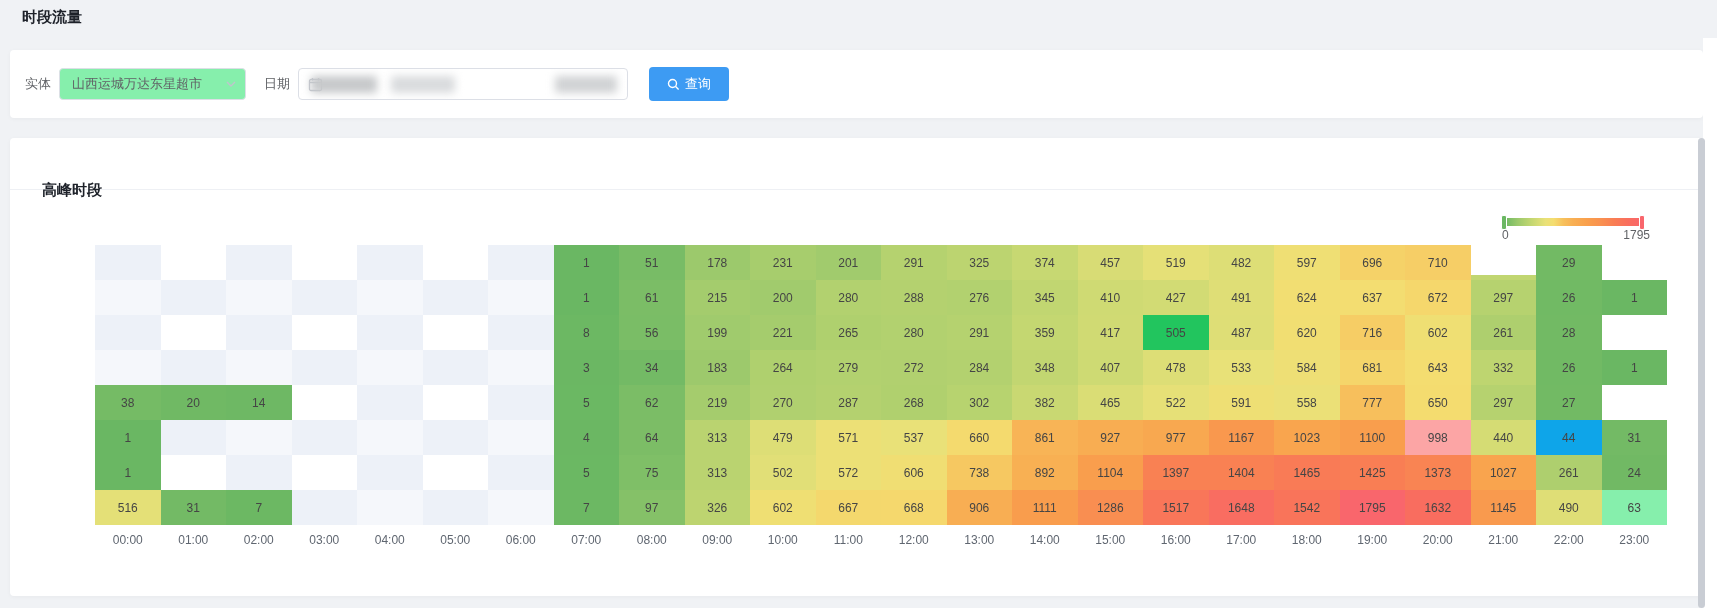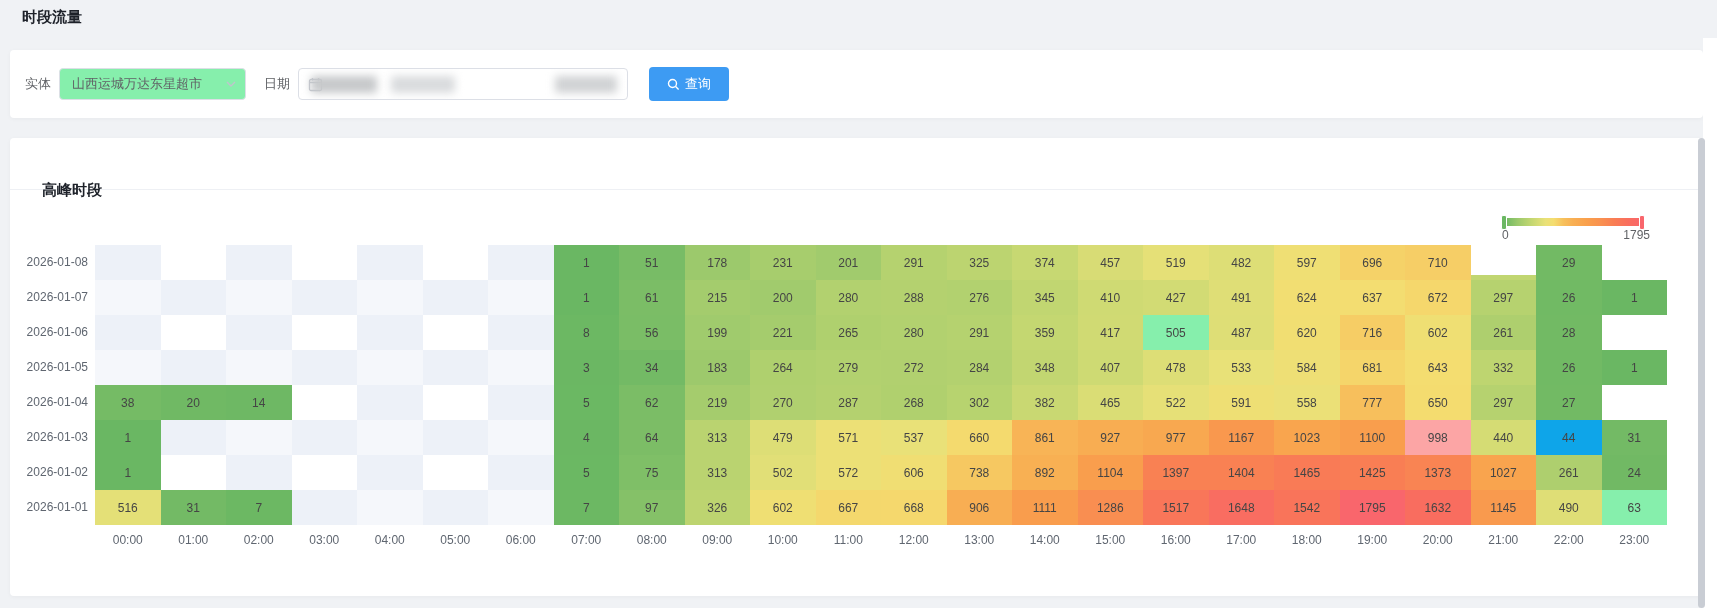--- a/index.html
+++ b/index.html
@@ -125,30 +125,20 @@
       <div class="legend">
         <div class="legend-bar" id="legend-bar" style="background: linear-gradient(90deg, rgb(106, 183, 99) 0%, rgb(156, 201, 108) 10%, rgb(196, 215, 113) 20%, rgb(233, 225, 120) 30%, rgb(244, 221, 112) 36%, rgb(247, 192, 92) 43%, rgb(248, 175, 83) 50%, rgb(249, 160, 76) 60%, rgb(249, 145, 80) 70%, rgb(249, 125, 84) 80%, rgb(249, 110, 94) 90%, rgb(249, 102, 108) 100%);">
           <div class="handle handle-left" id="handle-left" style="background: rgb(106, 183, 99);"></div>
           <div class="handle handle-right" id="handle-right" style="background: rgb(249, 102, 108);"></div>
         </div>
         <div class="legend-labels">
           <span class="legend-min">0</span>
           <span class="legend-max">1795</span>
         </div>
       </div>
-      <div class="ylabels" id="ylabels">
-          <div class="ylabel">2026-01-08</div>
-          <div class="ylabel">2026-01-07</div>
-          <div class="ylabel">2026-01-06</div>
-          <div class="ylabel">2026-01-05</div>
-          <div class="ylabel">2026-01-04</div>
-          <div class="ylabel">2026-01-03</div>
-          <div class="ylabel">2026-01-02</div>
-          <div class="ylabel">2026-01-01</div>
-        </div>
       <div class="grid" id="grid">
           <div class="hm-row">
             <div class="hm-cell" style="background: rgb(237, 241, 248);"></div>
             <div class="hm-cell" style="background: rgb(255, 255, 255);"></div>
             <div class="hm-cell" style="background: rgb(237, 241, 248);"></div>
             <div class="hm-cell" style="background: rgb(255, 255, 255);"></div>
             <div class="hm-cell" style="background: rgb(237, 241, 248);"></div>
             <div class="hm-cell" style="background: rgb(255, 255, 255);"></div>
             <div class="hm-cell" style="background: rgb(237, 241, 248);"></div>
             <div class="hm-cell" style="background: rgb(106, 183, 99);">1</div>
@@ -205,21 +195,21 @@
             <div class="hm-cell" style="background: rgb(237, 241, 248);"></div>
             <div class="hm-cell" style="background: rgb(108, 184, 99);">8</div>
             <div class="hm-cell" style="background: rgb(122, 189, 102);">56</div>
             <div class="hm-cell" style="background: rgb(160, 203, 109);">199</div>
             <div class="hm-cell" style="background: rgb(165, 204, 109);">221</div>
             <div class="hm-cell" style="background: rgb(175, 208, 110);">265</div>
             <div class="hm-cell" style="background: rgb(178, 209, 111);">280</div>
             <div class="hm-cell" style="background: rgb(181, 210, 111);">291</div>
             <div class="hm-cell" style="background: rgb(196, 215, 113);">359</div>
             <div class="hm-cell" style="background: rgb(208, 218, 115);">417</div>
-            <div class="hm-cell" style="background: #86efac;">505</div>
+            <div class="hm-cell" style="background: #22c55e;">505</div>
             <div class="hm-cell" style="background: rgb(222, 222, 118);">487</div>
             <div class="hm-cell" style="background: rgb(241, 222, 114);">620</div>
             <div class="hm-cell" style="background: rgb(246, 205, 101);">716</div>
             <div class="hm-cell" style="background: rgb(239, 223, 115);">602</div>
             <div class="hm-cell" style="background: rgb(174, 207, 110);">261</div>
             <div class="hm-cell" style="background: rgb(114, 186, 100);">28</div>
             <div class="hm-cell" style="background: rgb(255, 255, 255);"></div>
           </div>
           <div class="hm-row">
             <div class="hm-cell" style="background: rgb(245, 247, 251);"></div>

